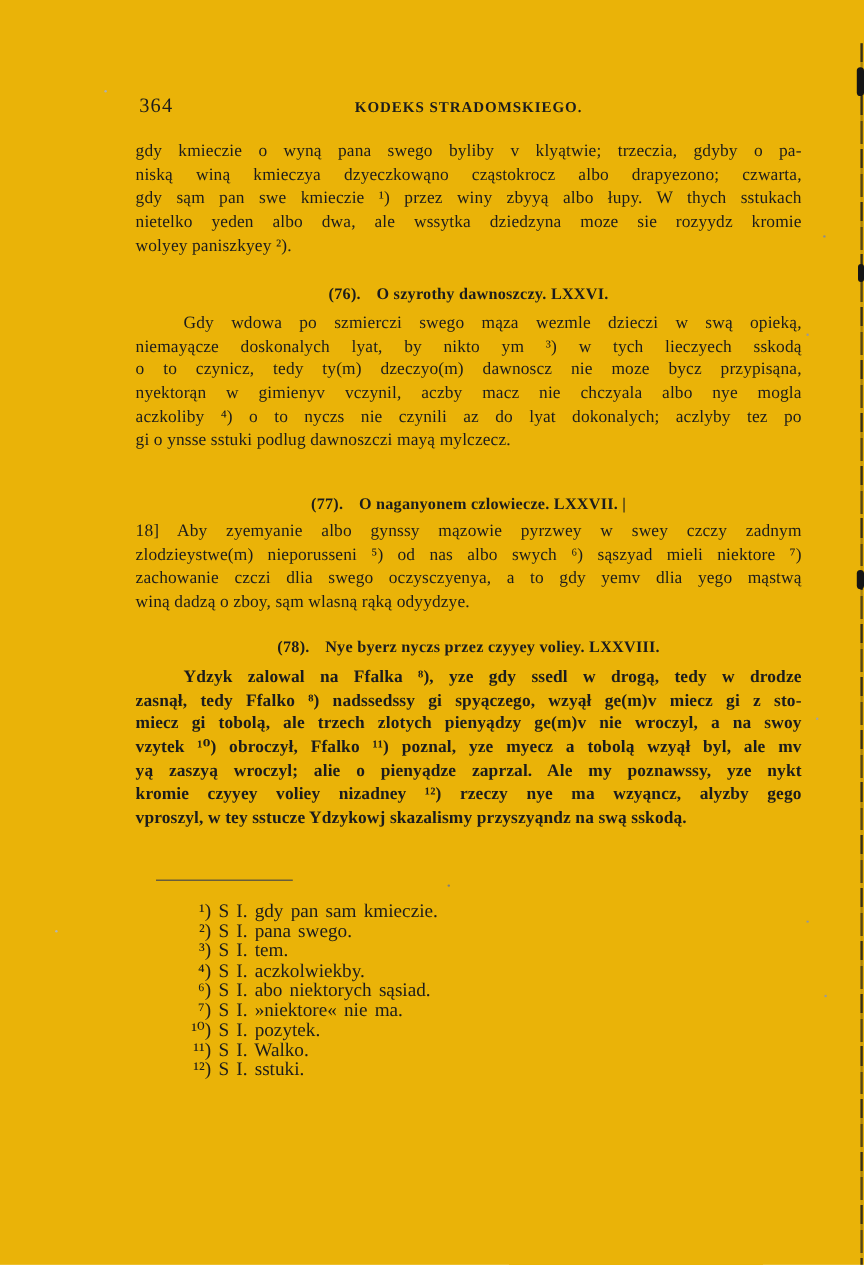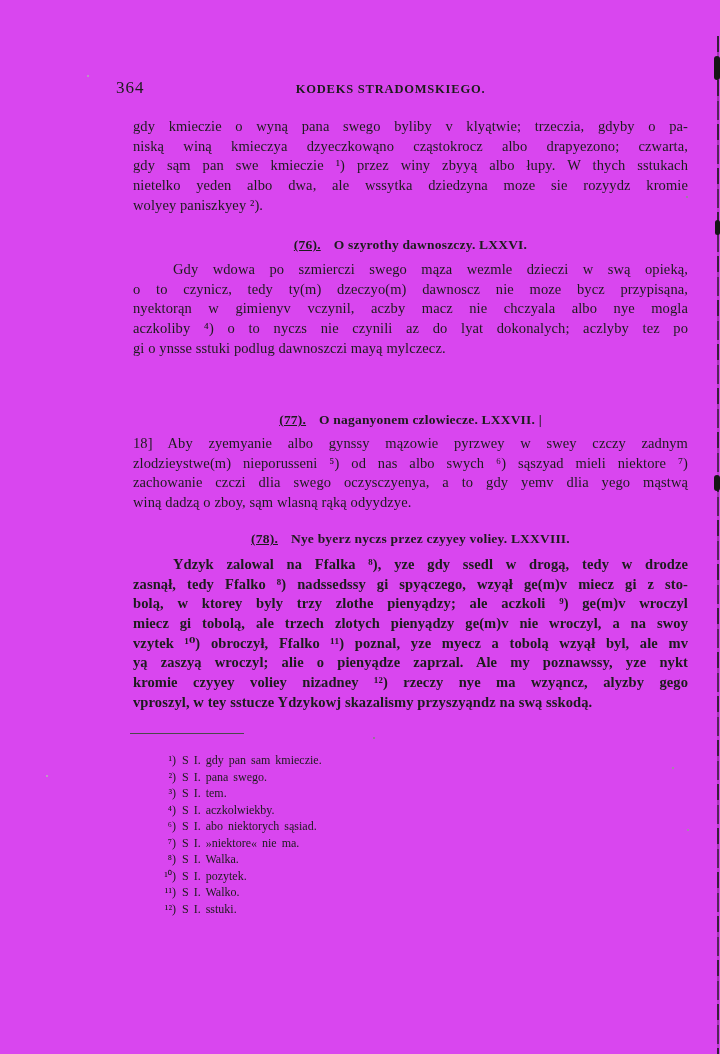--- a/index.html
+++ b/index.html
@@ -6,35 +6,35 @@
   body {
     width: 720px; height: 1054px;
     background: #fdfdfc;
     overflow: hidden;
     position: relative;
     font-family: "Liberation Serif", "DejaVu Serif", serif;
     color: #1c1c1c;
   }
   .page {
     position: absolute; inset: 0;
-    background: #d946ef;
+    background: #eab308;
   }
   
   .page-num {
     position: absolute; left: 116px; top: 78px;
     font-size: 17px; letter-spacing: 1px;
   }
   .running-title {
     position: absolute; left: 113px; top: 82px; width: 555px;
     text-align: center;
     font-size: 12.5px; font-weight: bold; letter-spacing: 0.8px;
   }
   
   .text-column {
-    position: absolute; left: 113px; top: 0; width: 555px; height: 100%; margin-left: 20px;
+    position: absolute; left: 113px; top: 0; width: 555px; height: 100%;
   }
   .para { position: absolute; left: 0; right: 0; }
   .para .line {
     font-size: 14.5px;
     line-height: 19.7px;
     height: 19.7px;
     text-align: justify;
     text-align-last: justify;
     letter-spacing: 0.1px;
   }
@@ -46,34 +46,33 @@
   .p78 { top: 555px; font-weight: bold; }
   .section-heading {
     position: absolute; left: 0; right: 0; margin: 0;
     text-align: center;
     font-size: 13.5px; font-weight: bold;
     letter-spacing: 0.2px;
   }
   .h76 { top: 237px; }
   .h77 { top: 412px; }
   .h78 { top: 531px; }
-  .section-heading .h-num { margin-right: 13px; text-decoration: underline; }
+  .section-heading .h-num { margin-right: 13px; }
   
   .footnote-rule {
     position: absolute; left: 130px; top: 733px;
     width: 114px; height: 1px;
     background: #4a4a4a;
   }
   .footnotes {
     position: absolute; left: 150px; top: 752px; width: 400px;
   }
   .footnote {
-    font-size: 12px; line-height: 16.5px; height: 16.5px;
+    font-size: 16px; line-height: 16.5px; height: 16.5px;
     white-space: nowrap;
-    font-family: Liberation Serif, serif;
   }
   .fn-num {
     display: inline-block; width: 26px; text-align: right;
   }
   .fn-text { margin-left: 6px; word-spacing: 2px; }
   
   .edge-line {
     position: absolute; right: 1px; top: 36px; bottom: 0; width: 2px;
     background: repeating-linear-gradient(180deg,
       rgba(25,25,25,0.85) 0px, rgba(25,25,25,0.85) 16px,
@@ -115,20 +114,21 @@
         <div class="line">gdy sąm pan swe kmieczie ¹) przez winy zbyyą albo łupy. W thych sstukach</div>
         <div class="line">nietelko yeden albo dwa, ale wssytka dziedzyna moze sie rozyydz kromie</div>
         <div class="line">wolyey paniszkyey ²).</div>
       </div>
 
     <h2 class="section-heading h76">
       <span class="h-num">(76).</span><span class="h-title">O szyrothy dawnoszczy. LXXVI.</span>
     </h2>
     <div class="para p76 indent">
         <div class="line">Gdy wdowa po szmierczi swego mąza wezmle dzieczi w swą opieką,</div>
+        <div class="line">niemayącze doskonalych lyat, by nikto ym ³) w tych lieczyech sskodą</div>
         <div class="line">o to czynicz, tedy ty(m) dzeczyo(m) dawnoscz nie moze bycz przypisąna,</div>
         <div class="line">nyektorąn w gimienyv vczynil, aczby macz nie chczyala albo nye mogla</div>
         <div class="line">aczkoliby ⁴) o to nyczs nie czynili az do lyat dokonalych; aczlyby tez po</div>
         <div class="line">gi o ynsse sstuki podlug dawnoszczi mayą mylczecz.</div>
       </div>
 
     <h2 class="section-heading h77">
       <span class="h-num">(77).</span><span class="h-title">O naganyonem czlowiecze. LXXVII. |</span>
     </h2>
     <div class="para p77">
@@ -137,21 +137,20 @@
         <div class="line">zachowanie czczi dlia swego oczysczyenya, a to gdy yemv dlia yego mąstwą</div>
         <div class="line">winą dadzą o zboy, sąm wlasną rąką odyydzye.</div>
       </div>
 
     <h2 class="section-heading h78">
       <span class="h-num">(78).</span><span class="h-title">Nye byerz nyczs przez czyyey voliey. LXXVIII.</span>
     </h2>
     <div class="para p78 indent">
         <div class="line">Ydzyk zalowal na Ffalka ⁸), yze gdy ssedl w drogą, tedy w drodze</div>
         <div class="line">zasnął, tedy Ffalko ⁸) nadssedssy gi spyączego, wzyął ge(m)v miecz gi z sto-</div>
-        <div class="line">bolą, w ktorey byly trzy zlothe pienyądzy; ale aczkoli ⁹) ge(m)v wroczyl</div>
         <div class="line">miecz gi tobolą, ale trzech zlotych pienyądzy ge(m)v nie wroczyl, a na swoy</div>
         <div class="line">vzytek ¹⁰) obroczył, Ffalko ¹¹) poznal, yze myecz a tobolą wzyął byl, ale mv</div>
         <div class="line">yą zaszyą wroczyl; alie o pienyądze zaprzal. Ale my poznawssy, yze nykt</div>
         <div class="line">kromie czyyey voliey nizadney ¹²) rzeczy nye ma wzyąncz, alyzby gego</div>
         <div class="line">vproszyl, w tey sstucze Ydzykowj skazalismy przyszyąndz na swą sskodą.</div>
       </div>
 
   </div>
 
   <div class="footnote-rule"></div>
@@ -169,23 +168,20 @@
       <div class="footnote">
       <span class="fn-num">⁴)</span><span class="fn-text">S I. aczkolwiekby.</span>
     </div>
       <div class="footnote">
       <span class="fn-num">⁶)</span><span class="fn-text">S I. abo niektorych sąsiad.</span>
     </div>
       <div class="footnote">
       <span class="fn-num">⁷)</span><span class="fn-text">S I. »niektore« nie ma.</span>
     </div>
       <div class="footnote">
-      <span class="fn-num">⁸)</span><span class="fn-text">S I. Walka.</span>
-    </div>
-      <div class="footnote">
       <span class="fn-num">¹⁰)</span><span class="fn-text">S I. pozytek.</span>
     </div>
       <div class="footnote">
       <span class="fn-num">¹¹)</span><span class="fn-text">S I. Walko.</span>
     </div>
       <div class="footnote">
       <span class="fn-num">¹²)</span><span class="fn-text">S I. sstuki.</span>
     </div>
     </div>
 

